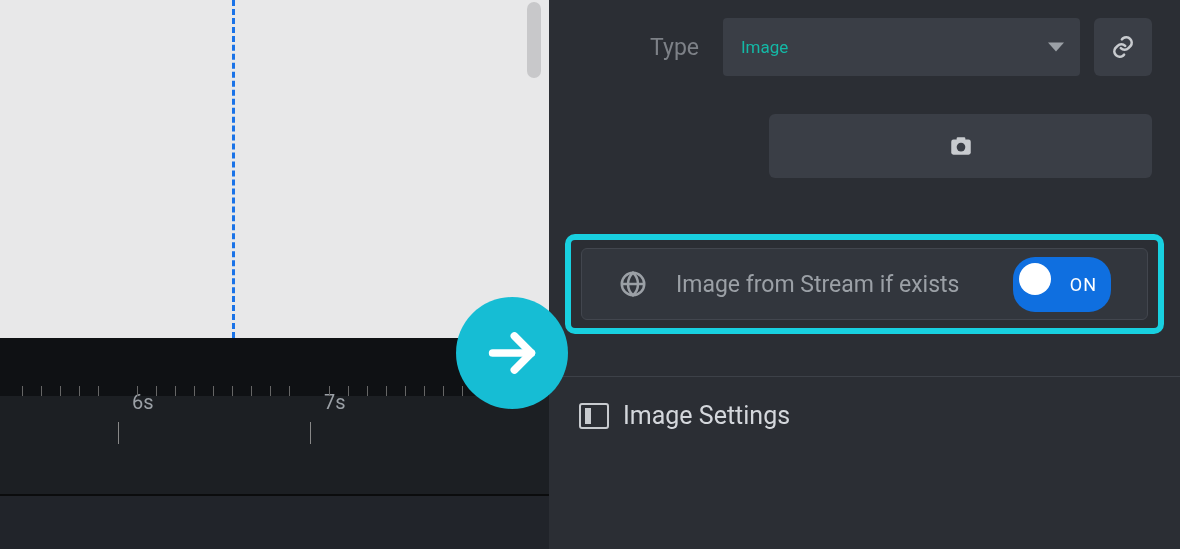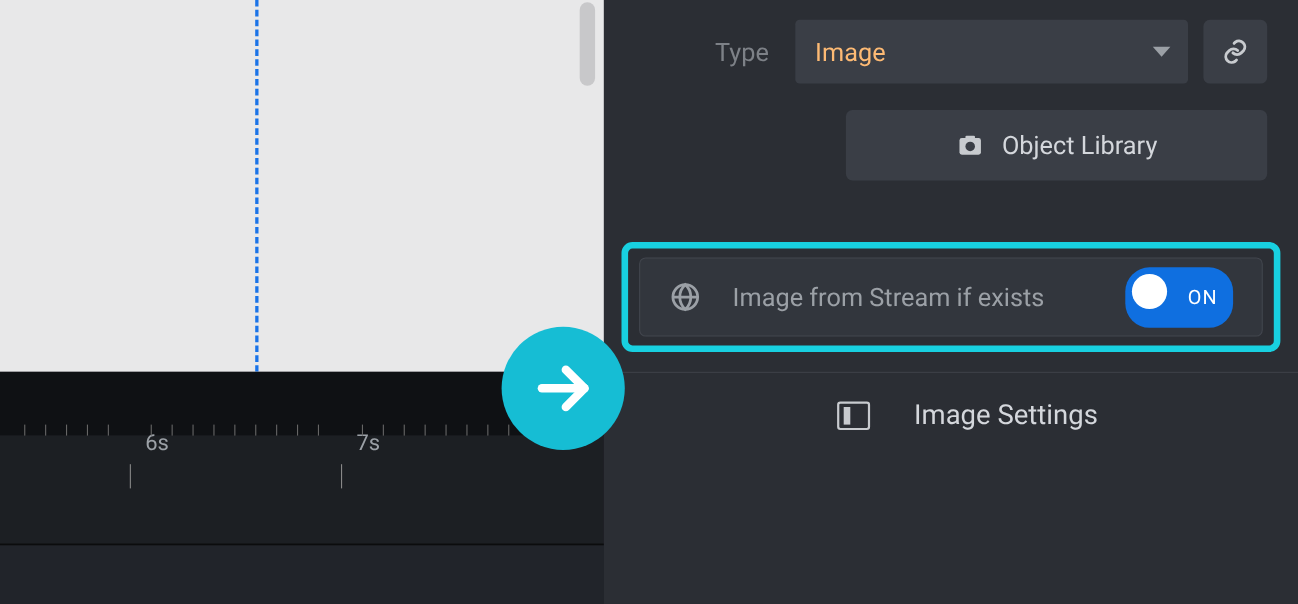--- a/index.html
+++ b/index.html
@@ -21,37 +21,37 @@
   .track1b { height: 2px; background: #0b0c0d; }
   .track2 { flex: 1; background: #21242a; }
 
   
   .arrow-badge { position: absolute; left: 456px; top: 297px; width: 112px; height: 112px; border-radius: 50%; background: #16bdd4; display: flex; align-items: center; justify-content: center; z-index: 5; }
   .arrow-badge svg { width: 58px; height: 58px; }
 
   
   .right { flex: 1; background: #2b2e34; padding-top: 18px; display: flex; flex-direction: column; position: relative; }
 
-  .row-type { display: flex; align-items: center; gap: 14px; padding: 0 28px 0 0; margin-bottom: 24px; justify-content: center; }
+  .row-type { display: flex; align-items: center; gap: 14px; padding: 0 28px 0 0; margin-bottom: 38px; justify-content: center; }
   .row-type .label { width: 160px; text-align: right; color: #7d8187; font-size: 23px; padding-right: 10px; }
-  .select { flex: 1; height: 58px; background: #3a3e46; border-radius: 4px; display: flex; align-items: center; padding: 0 18px; color: #fdba74; font-size: 23px; position: relative; cursor: pointer; }
+  .select { flex: 1; height: 58px; background: #3a3e46; border-radius: 4px; display: flex; align-items: center; padding: 0 18px; color: #14b8a6; font-size: 17px; position: relative; cursor: pointer; }
   .select .chev { position: absolute; right: 16px; top: 50%; transform: translateY(-50%); width: 0; height: 0; border-left: 8px solid transparent; border-right: 8px solid transparent; border-top: 9px solid #9ba0a6; }
   .iconbtn { width: 58px; height: 58px; background: #3a3e46; border-radius: 6px; display: flex; align-items: center; justify-content: center; cursor: pointer; }
   .iconbtn svg { stroke: #c8cbcf; }
 
   .bigbtn { margin: 0 28px 22px 220px; height: 64px; background: #3a3e46; border-radius: 6px; display: flex; align-items: center; justify-content: center; gap: 16px; color: #d4d7dc; font-size: 23px; cursor: pointer; }
   .bigbtn svg { fill: #c8cbcf; }
 
   .highlight-wrap { margin: 34px 16px 0 16px; border: 6px solid #18d0e0; border-radius: 10px; padding: 8px 10px; }
-  .stream-row { height: 72px; background: #32363d; border: 1px solid #42464e; border-radius: 6px; display: flex; align-items: center; padding: 0 26px; gap: 28px; }
+  .stream-row { height: 72px; background: #32363d; border: 1px solid #42464e; border-radius: 6px; display: flex; align-items: center; padding: 0 36px; gap: 28px; }
   .stream-row .txt { color: #9ba0a6; font-size: 23px; flex: 1; }
   .toggle { width: 98px; height: 55px; background: #0f6fe0; border-radius: 22px; position: relative; display: flex; align-items: center; justify-content: flex-end; padding-right: 14px; color: #fff; font-size: 18px; letter-spacing: 1px; cursor: pointer; }
   .toggle .knob { position: absolute; left: 6px; top: 6px; width: 32px; height: 32px; background: #fff; border-radius: 50%; }
 
-  .section-hdr { margin-top: 18px; height: 78px; border-top: 1px solid #3d4148; display: flex; align-items: center; gap: 40px; padding-left: 30px; color: #d4d7dc; font-size: 25px; justify-content: center; }
+  .section-hdr { margin-top: 42px; height: 78px; border-top: 1px solid #3d4148; display: flex; align-items: center; gap: 14px; padding-left: 30px; color: #d4d7dc; font-size: 25px; }
   .hdr-chip { width: 30px; height: 26px; border: 2.5px solid #c8cbcf; border-radius: 3px; position: relative; }
   .hdr-chip::before { content: ""; position: absolute; left: 4px; top: 3px; bottom: 3px; width: 6px; background: #c8cbcf; }
 
   .globe { width: 30px; height: 30px; }
 </style>
 </head>
 <body>
 
 <div class="left">
   <div class="canvas">
@@ -125,21 +125,20 @@
   </div>
 
 
   <div class="bigbtn">
     <svg width="26" height="26" viewBox="0 0 24 24">
       <rect x="3" y="6" width="18" height="14" rx="2"></rect>
         <circle cx="12" cy="13" r="4" fill="#3a3e46"></circle>
         <rect x="8" y="4" width="8" height="4" rx="1"></rect>
         <path d="M12 11v4M10 13h4" stroke="#3a3e46" stroke-width="2"></path>
     </svg>
-    <span>Object Library</span>
   </div>
 
   <div class="highlight-wrap">
     <div class="stream-row">
       <svg class="globe" viewBox="0 0 24 24" fill="none" stroke="#9ba0a6" stroke-width="2">
         <circle cx="12" cy="12" r="9"></circle>
           <path d="M3 12h18"></path>
           <path d="M12 3c2.8 2.5 4 5.5 4 9s-1.2 6.5-4 9c-2.8-2.5-4-5.5-4-9s1.2-6.5 4-9z"></path>
       </svg>
       <span class="txt">Image from Stream if exists</span>

